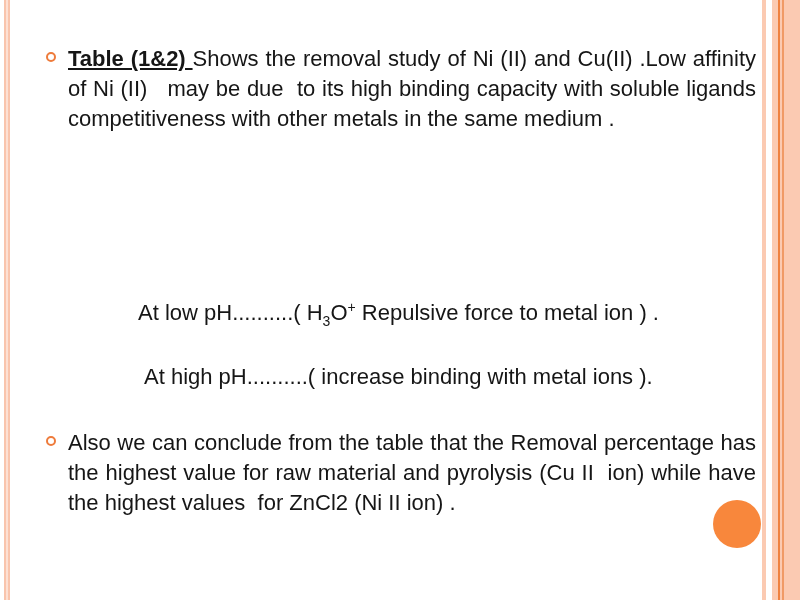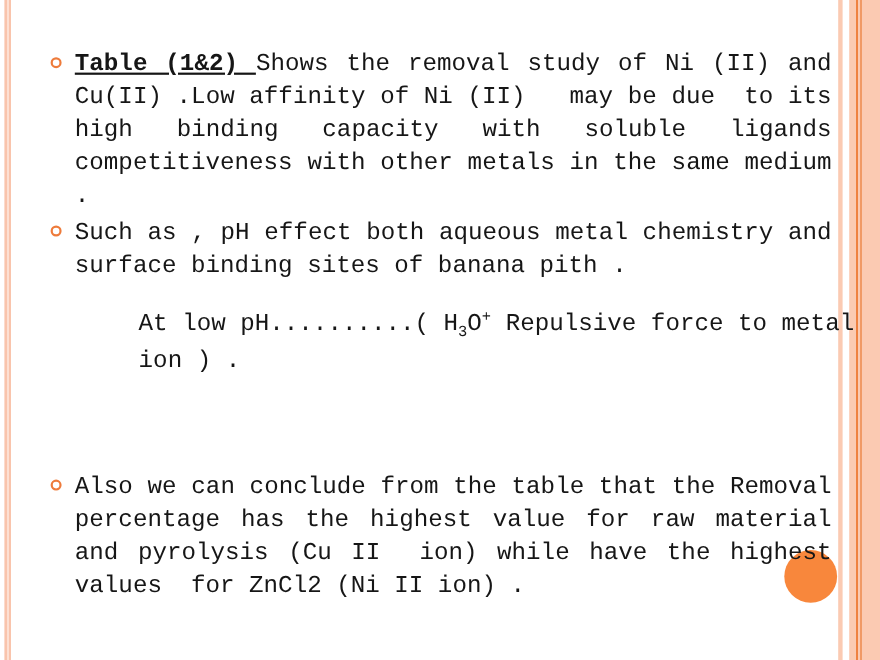--- a/index.html
+++ b/index.html
@@ -2,21 +2,21 @@
 <html><head>
 <meta charset="utf-8">
 <style>
   html, body { margin: 0; padding: 0; background: #ffffff; }
   .slide {
     position: relative;
     width: 800px;
     height: 600px;
     background: #ffffff;
     overflow: hidden;
-    font-family: Liberation Mono, monospace;
+    font-family: Liberation Sans, sans-serif;
     color: #161616;
   }
 
   
   .stripe-left {
     position: absolute; left: 4px; top: 0; width: 6px; height: 600px;
     background: linear-gradient(to right, #f9c4ac 0 2px, #fde0d3 2px 4px, #f9c4ac 4px 6px);
   }
   .stripe-right-thin {
     position: absolute; left: 762px; top: 0; width: 4px; height: 600px;
@@ -48,22 +48,22 @@
     margin: 0;
     font-size: 22px;
     line-height: 30px;
     text-align: justify;
     white-space: pre-wrap;
   }
   .lead { font-weight: bold; text-decoration: underline; }
 
   
   .ph-line {
-    position: absolute; margin: 4px;
-    font-size: 22px; line-height: 26px;
+    position: absolute; margin: 16px;
+    font-size: 22px; line-height: 38px;
     white-space: pre-wrap;
   }
   .ph-low  { left: 122px; top: 272px; }
   .ph-high { left: 128px; top: 342px; }
   .ph-line sub { font-size: 14px; }
   .ph-line sup { font-size: 14px; }
 </style>
 </head>
 <body>
 
@@ -72,28 +72,25 @@
   <div class="stripe-left"></div>
   <div class="stripe-right-thin"></div>
   <div class="stripe-right-band"></div>
   <div class="deco-circle"></div>
 
   <div class="bullets-top">
     <div class="bullet-item">
       <span class="ring"></span>
       <p class="para"><span class="lead">Table (1&amp;2) </span><span>Shows the removal study of Ni (II) and Cu(II) .Low affinity of Ni (II)   may be due  to its high binding capacity with soluble ligands competitiveness with other metals in the same medium .</span></p>
     </div>
-    <div class="bullet-item">
-      <span class="ring"></span>
-      <p class="para">Such as , pH effect both aqueous metal chemistry and surface binding sites of banana pith .</p>
-    </div>
   </div>
 
   <p class="ph-line ph-low"><span>At low pH..........( H</span><sub>3</sub><span>O</span><sup>+</sup><span> Repulsive force to metal ion ) .</span></p>
 
+  <p class="ph-line ph-high">At high pH..........( increase binding with metal ions ).</p>
 
   <div class="bullets-bottom">
     <div class="bullet-item">
       <span class="ring"></span>
       <p class="para">Also we can conclude from the table that the Removal percentage has the highest value for raw material and pyrolysis (Cu II  ion) while have the highest values  for ZnCl2 (Ni II ion) .</p>
     </div>
   </div>
 
 </div>
 

